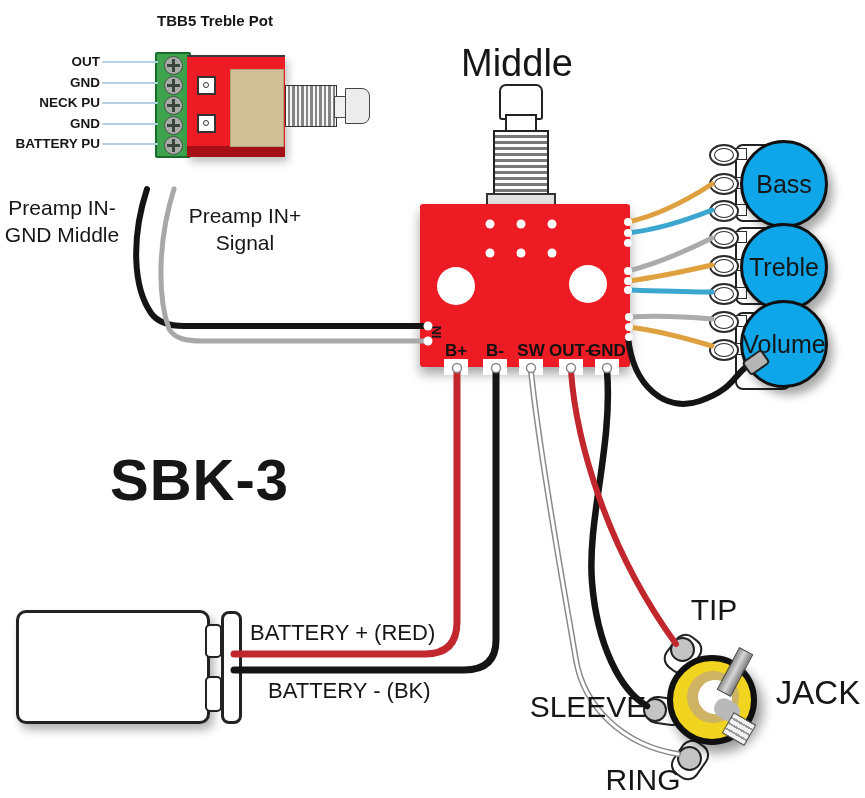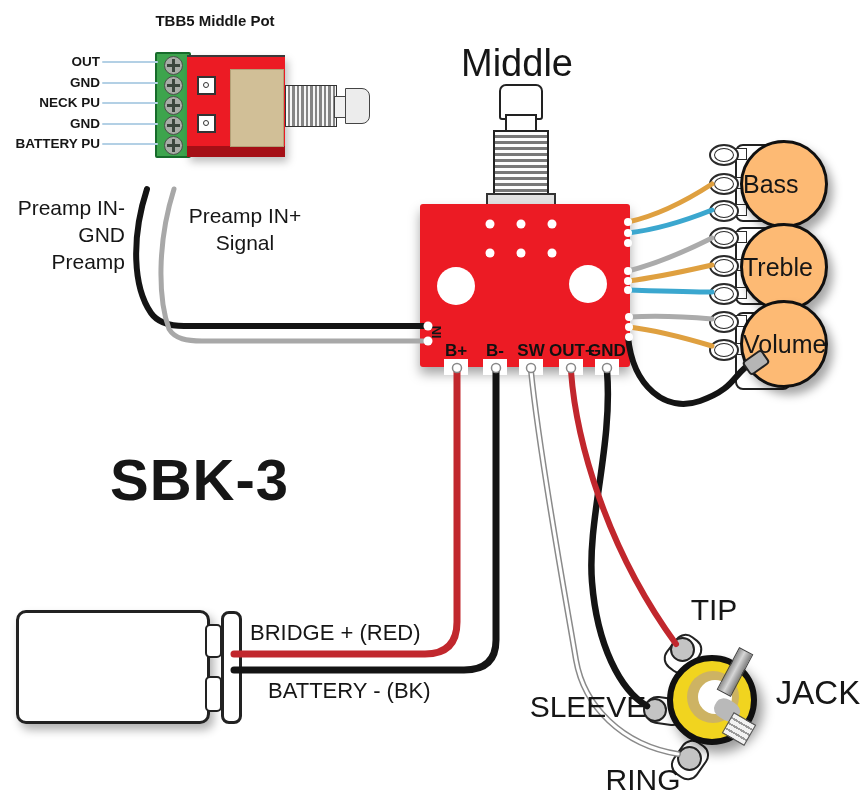--- a/index.html
+++ b/index.html
@@ -28,21 +28,21 @@
   .solder-sq{position:absolute;left:10px;width:15px;height:15px;background:#fff;border:2px solid #333;}
   .solder-sq::after{content:"";position:absolute;left:4px;top:4px;width:4px;height:4px;
                     border:1.5px solid #333;border-radius:50%;}
   .shaft-h-threads{left:285px;top:85px;width:50px;height:40px;border:1.5px solid #333;
        background:repeating-linear-gradient(90deg,#f6f6f6 0 2px,#858585 2px 4.5px);}
   .shaft-h-neck{left:334px;top:96px;width:12px;height:20px;background:#f0f0f0;border:1.5px solid #444;}
   .shaft-h-cap{left:345px;top:88px;width:23px;height:34px;background:#ececec;border:1.5px solid #444;
                border-radius:0 8px 8px 0;}
 
   
-  .preamp-neg{left:-1px;top:194px;width:126px;font-size:21px;line-height:27px;text-align:right;}
+  .preamp-neg{left:-1px;top:194px;width:126px;font-size:21px;line-height:27px;}
   .preamp-pos{left:182px;top:202px;width:126px;font-size:21px;line-height:27px;}
 
   
   .middle-lbl{left:437px;top:42px;width:160px;font-size:38px;}
   .shaft-knob{left:499px;top:84px;width:40px;height:32px;background:#fff;border:2px solid #222;
               border-radius:7px 7px 3px 3px;}
   .shaft-neckv{left:505px;top:114px;width:28px;height:18px;background:#fff;border:2px solid #222;}
   .shaft-threads{left:493px;top:130px;width:52px;height:64px;border:2px solid #222;
        background:repeating-linear-gradient(180deg,#fdfdfd 0 3px,#787878 3px 6px);}
   .shaft-base{left:486px;top:193px;width:66px;height:11px;background:#e2e2e2;border:2px solid #333;}
@@ -55,23 +55,23 @@
           transform:rotate(-90deg);text-align:center;}
 
   
   .pot-casing{position:absolute;left:735px;width:52px;height:74px;background:#fff;
               border:2.5px solid #222;border-radius:8px;}
   .lug-tab{position:absolute;left:731px;width:14px;height:10px;background:#fff;border:1.5px solid #2a2a2a;}
   .lug{position:absolute;left:709px;width:26px;height:18px;background:#fff;border:2px solid #2a2a2a;
        border-radius:50%;}
   .lug::after{content:"";position:absolute;left:3px;top:2px;right:3px;bottom:2px;
               border:1.5px solid #2a2a2a;border-radius:50%;}
-  .pot-circle{position:absolute;left:740px;width:82px;height:82px;background:#fdba74;
+  .pot-circle{position:absolute;left:740px;width:82px;height:82px;background:#0ea5e9;
               border:3.5px solid #101010;border-radius:50%;box-shadow:5px 7px 10px rgba(0,0,0,.35);
-              display:flex;align-items:center;font-size:25px;color:#161616;}
+              display:flex;align-items:center;justify-content:center;font-size:25px;color:#161616;}
   .gnd-tab{left:744px;top:354px;width:20px;height:13px;background:#b5b5b5;border:2px solid #222;
            border-radius:4px;transform:rotate(-35deg);z-index:6;}
 
   
   .sbk{left:110px;top:446px;font-size:58px;font-weight:bold;letter-spacing:1px;}
 
   
   .bat-body{left:16px;top:610px;width:188px;height:108px;background:#fff;border:3px solid #222;
             border-radius:10px;box-shadow:4px 6px 10px rgba(0,0,0,.3);}
   .bat-text{left:62px;top:631px;font-size:26px;line-height:33px;}
@@ -100,21 +100,21 @@
   .jack-lbl{left:768px;top:674px;width:100px;font-size:33px;}
 
   .wires{position:absolute;left:0;top:0;z-index:5;pointer-events:none;}
   .toplayer{z-index:10;}
 </style>
 </head>
 <body>
 
 <div id="page">
 
-  <div class="lbl ctr bp-title">TBB5 Middle Pot</div>
+  <div class="lbl ctr bp-title">TBB5 Treble Pot</div>
   <div class="lbl rgt bp-term" style="top:54px">OUT</div>
   <div class="lbl rgt bp-term" style="top:75px">GND</div>
   <div class="lbl rgt bp-term" style="top:95px">NECK PU</div>
   <div class="lbl rgt bp-term" style="top:116px">GND</div>
   <div class="lbl rgt bp-term" style="top:136px">BATTERY PU</div>
 
   <div class="abs green-block">
     <div class="screw" style="top:2px"></div>
     <div class="screw" style="top:22px"></div>
     <div class="screw" style="top:42px"></div>
@@ -126,21 +126,21 @@
     <div class="pot-tan"></div>
     <div class="solder-sq" style="top:19px"></div>
     <div class="solder-sq" style="top:57px"></div>
   </div>
   <div class="abs shaft-h-threads"></div>
   <div class="abs shaft-h-neck"></div>
   <div class="abs shaft-h-cap"></div>
 
   <div class="lbl ctr preamp-neg">
     <div>Preamp IN-</div>
-      <div>GND Preamp</div>
+      <div>GND Middle</div>
   </div>
   <div class="lbl ctr preamp-pos">
     <div>Preamp IN+</div>
       <div>Signal</div>
   </div>
 
   <div class="lbl ctr middle-lbl">Middle</div>
   <div class="abs shaft-knob"></div>
   <div class="abs shaft-neckv"></div>
   <div class="abs shaft-threads"></div>
@@ -194,21 +194,21 @@
     </div>
     <div class="abs gnd-tab"></div>
   </div>
 
   <div class="lbl sbk">SBK-3</div>
 
   <div class="abs bat-body"></div>
   <div class="abs bat-nub" style="top:624px;height:30px"></div>
   <div class="abs bat-nub" style="top:676px;height:32px"></div>
   <div class="abs bat-clip"></div>
-  <div class="lbl bat-pos">BRIDGE + (RED)</div>
+  <div class="lbl bat-pos">BATTERY + (RED)</div>
   <div class="lbl bat-neg">BATTERY - (BK)</div>
 
   <div>
     <div class="jack-capsule" style="left:668px;top:634px;width:26px;height:36px;transform:rotate(38deg)"></div>
     <div class="jack-capsule" style="left:645px;top:697px;width:36px;height:24px;transform:rotate(8deg)"></div>
     <div class="jack-capsule" style="left:675px;top:740px;width:26px;height:36px;transform:rotate(35deg)"></div>
     <div class="abs jack-disc"></div>
     <div class="abs jack-tan"></div>
     <div class="abs jack-hole"></div>
     <div class="abs jack-prong"></div>

